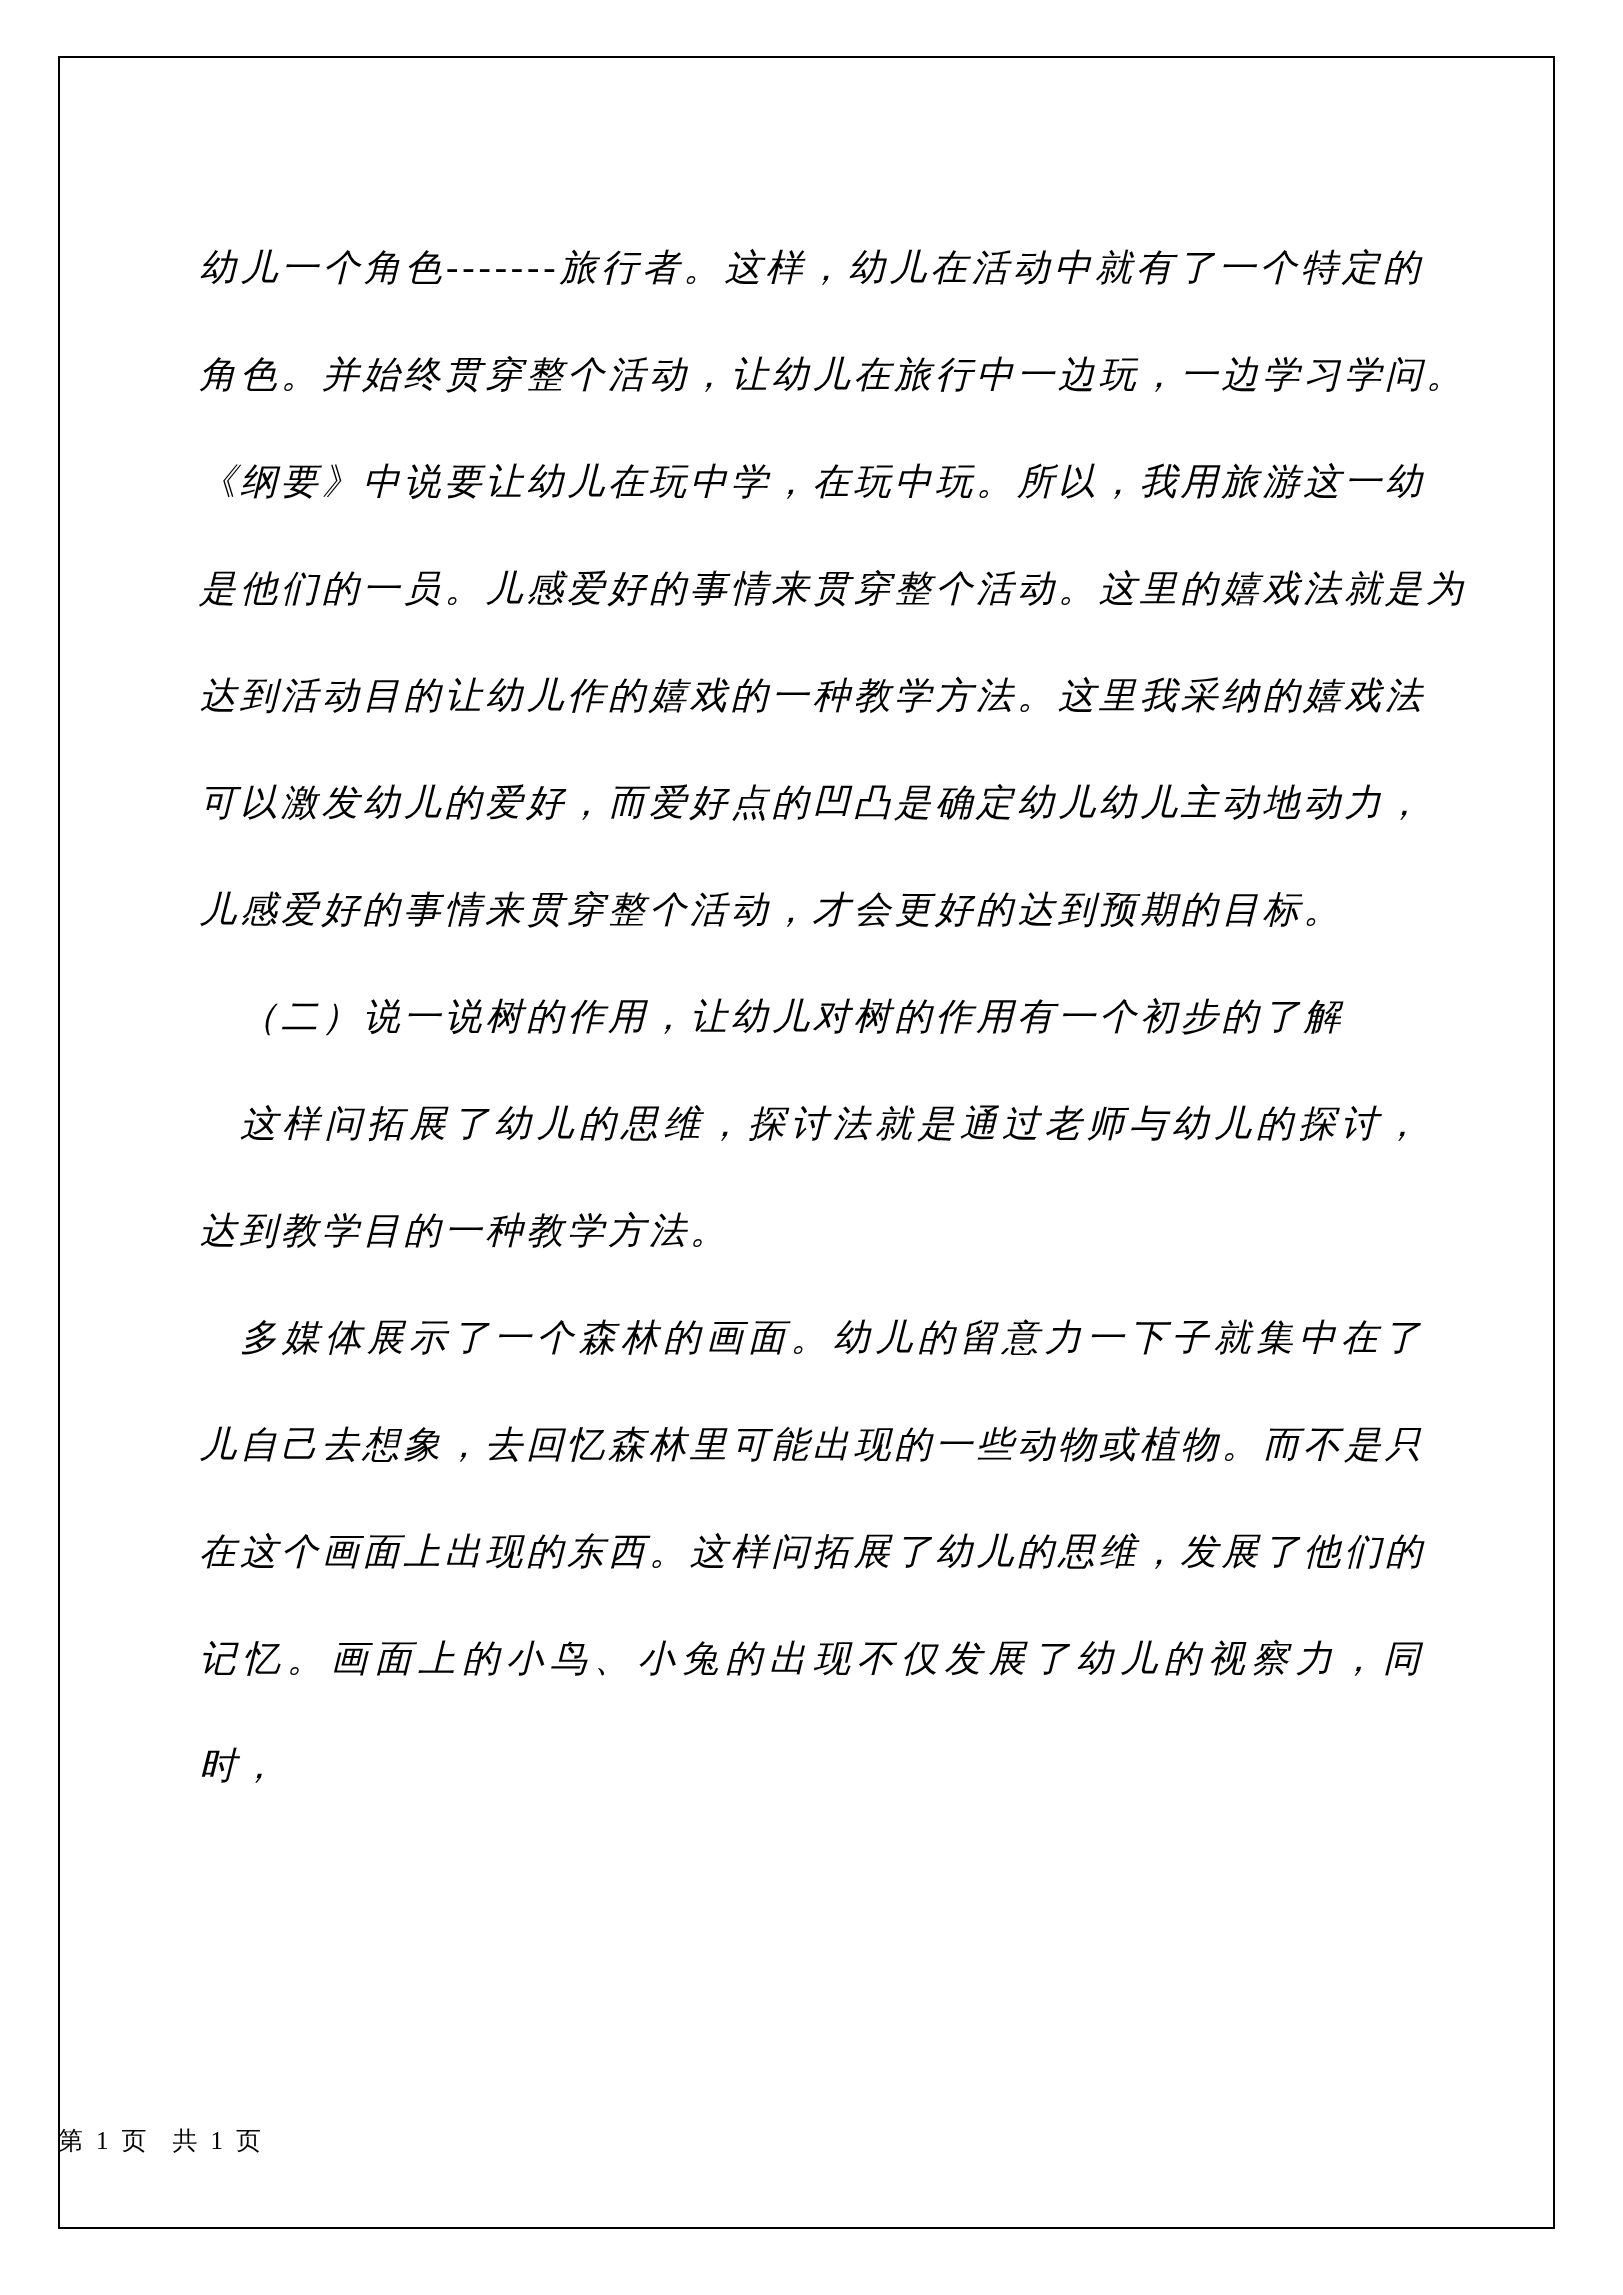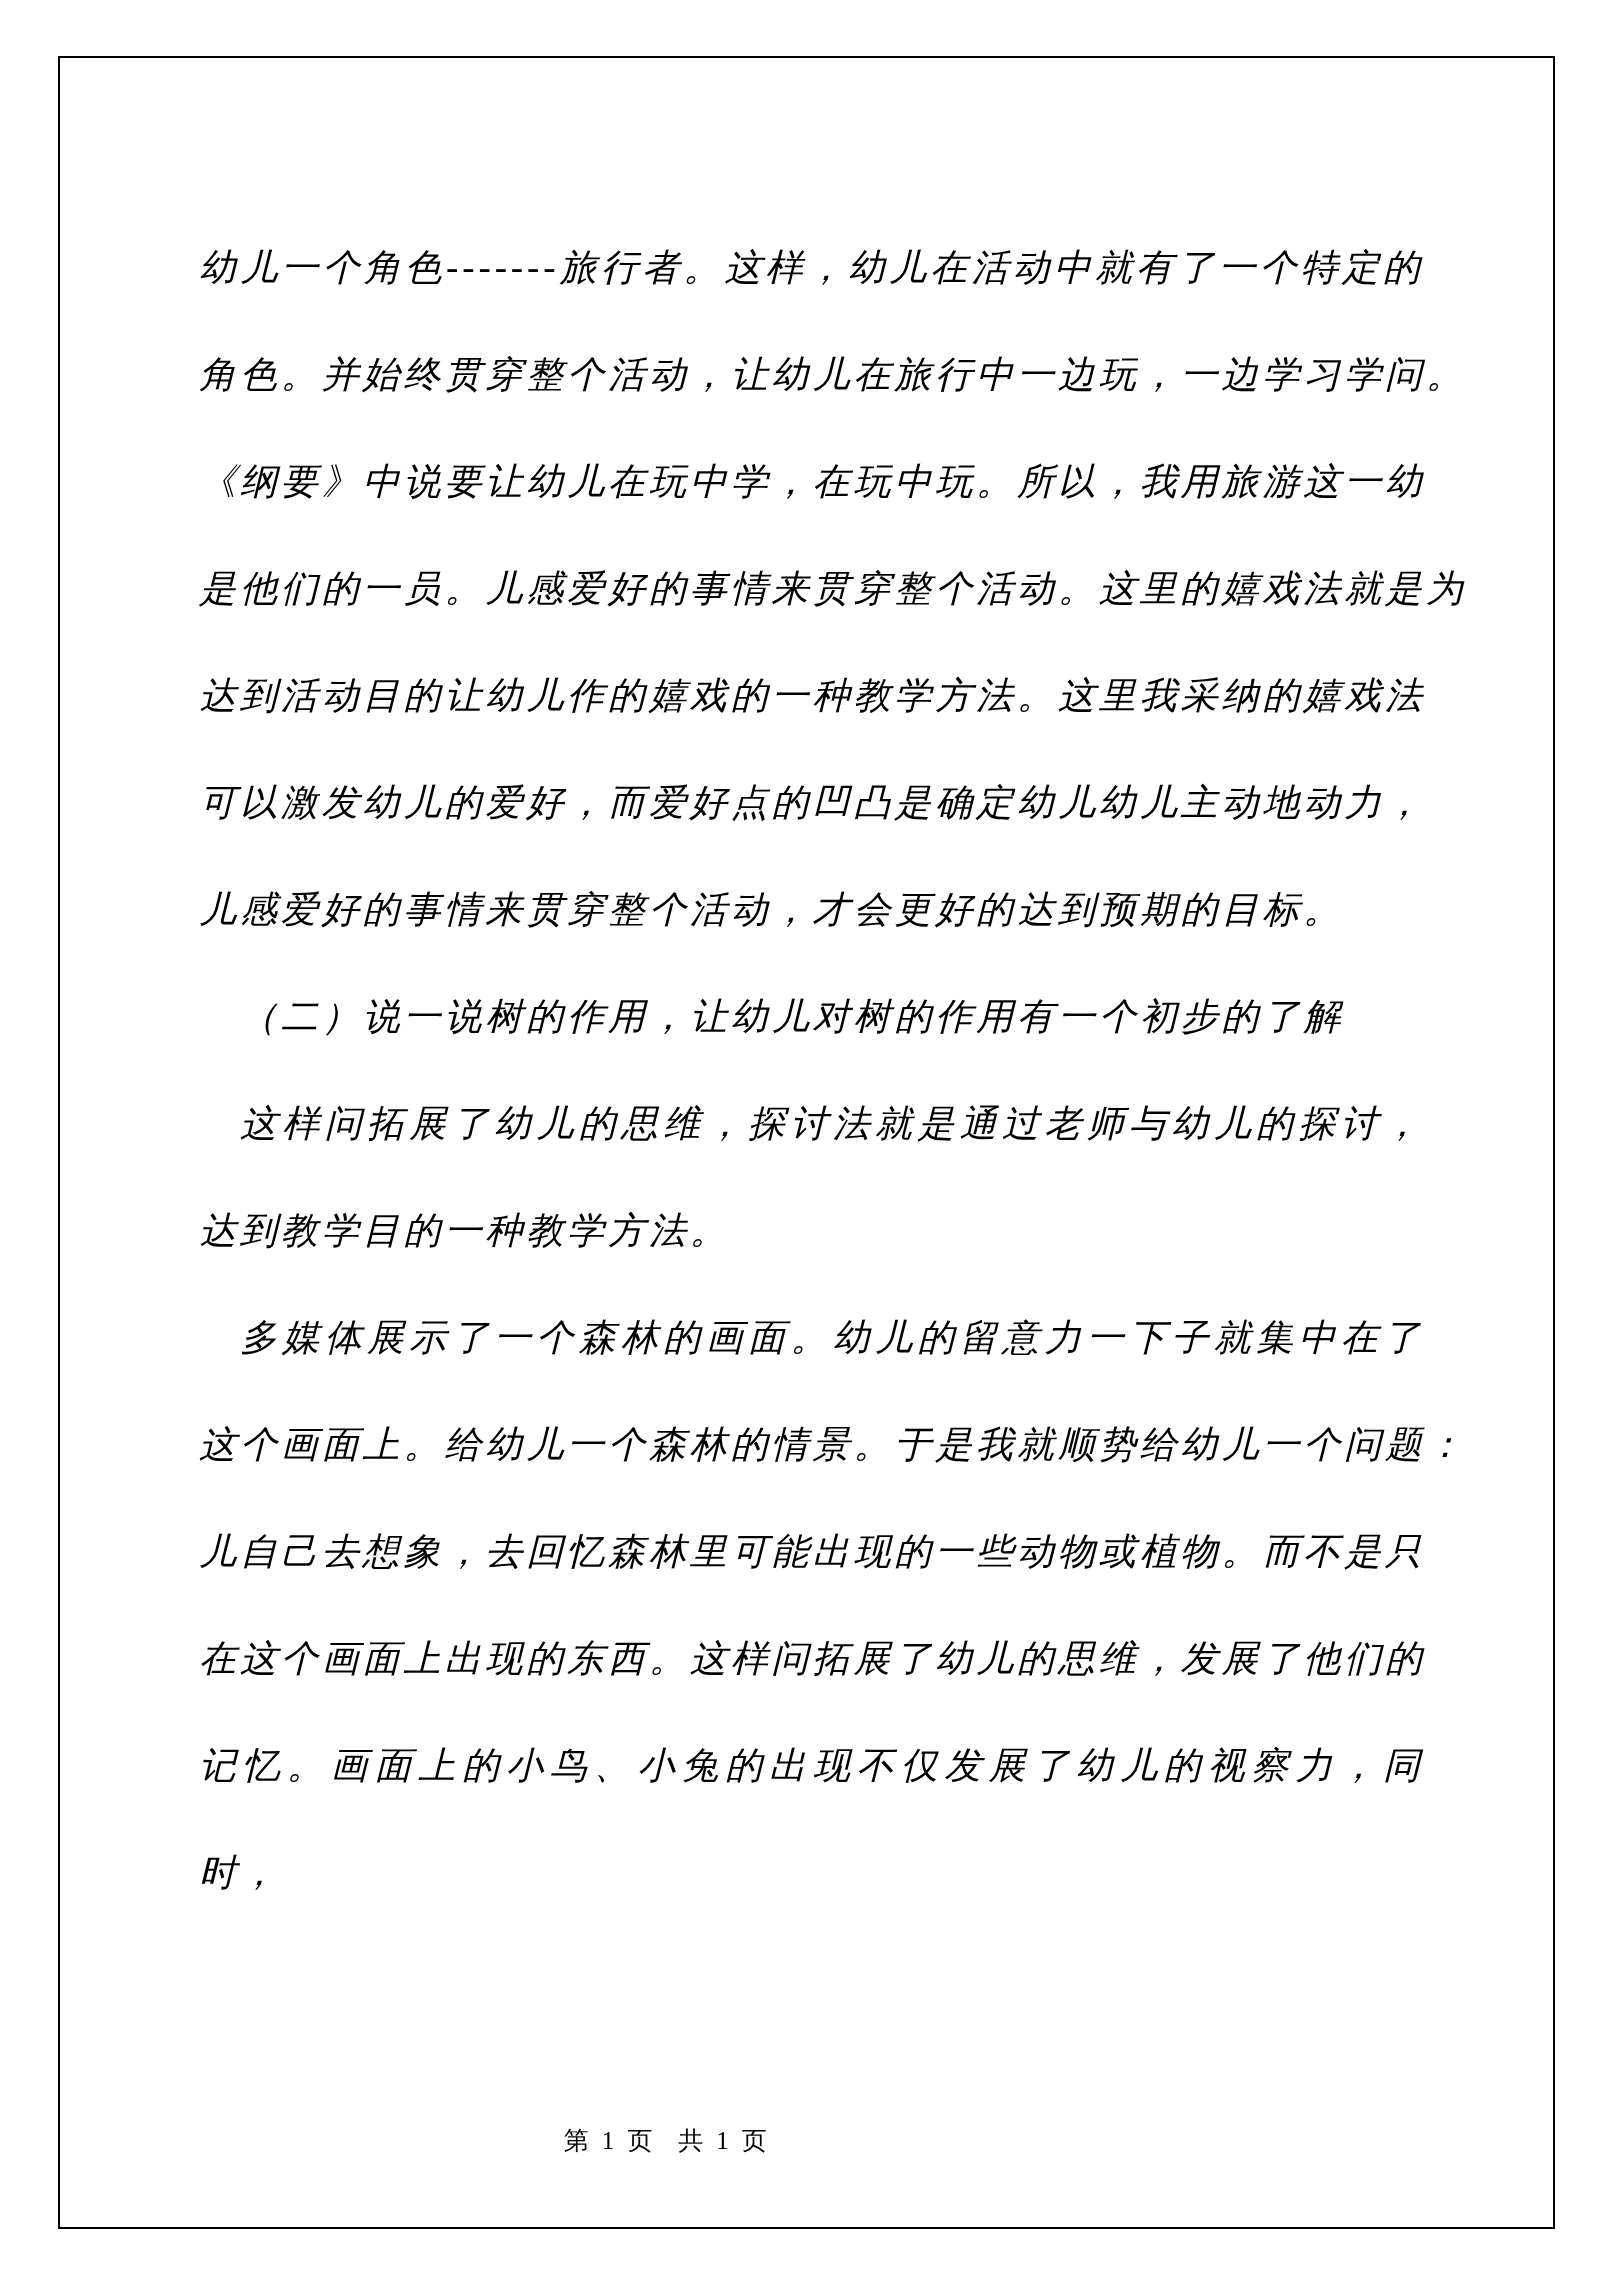--- a/index.html
+++ b/index.html
@@ -49,21 +49,21 @@
     white-space: normal;
   }
   .line--indent {
     text-indent: 41px;
   }
   .footer {
     position: absolute;
     left: 58px;
     top: 2124px;
     width: 1218px;
-    text-align: center;
+    text-align: left;
     font-size: 25px;
     letter-spacing: 3.4px;
     font-style: normal;
   }
   .footer .gap {
     display: inline-block;
     width: 22.4px;
   }
 </style>
 </head>
@@ -83,21 +83,20 @@
     </div>
     <div class="paragraph">
       <div class="line line--indent line--end">（二）说一说树的作用，让幼儿对树的作用有一个初步的了解</div>
     </div>
     <div class="paragraph">
       <div class="line line--indent">这样问拓展了幼儿的思维，探讨法就是通过老师与幼儿的探讨，</div>
       <div class="line line--end">达到教学目的一种教学方法。</div>
     </div>
     <div class="paragraph">
       <div class="line line--indent">多媒体展示了一个森林的画面。幼儿的留意力一下子就集中在了</div>
-      <div class="line">这个画面上。给幼儿一个森林的情景。于是我就顺势给幼儿一个问题：</div>
       <div class="line">儿自己去想象，去回忆森林里可能出现的一些动物或植物。而不是只</div>
       <div class="line">在这个画面上出现的东西。这样问拓展了幼儿的思维，发展了他们的</div>
       <div class="line line--end">记忆。画面上的小鸟、小兔的出现不仅发展了幼儿的视察力，同时，</div>
     </div>
   </div>
 
 <div class="footer">
   <span>第 1 页</span><span class="gap"></span><span>共 1 页</span>
 </div>
 

